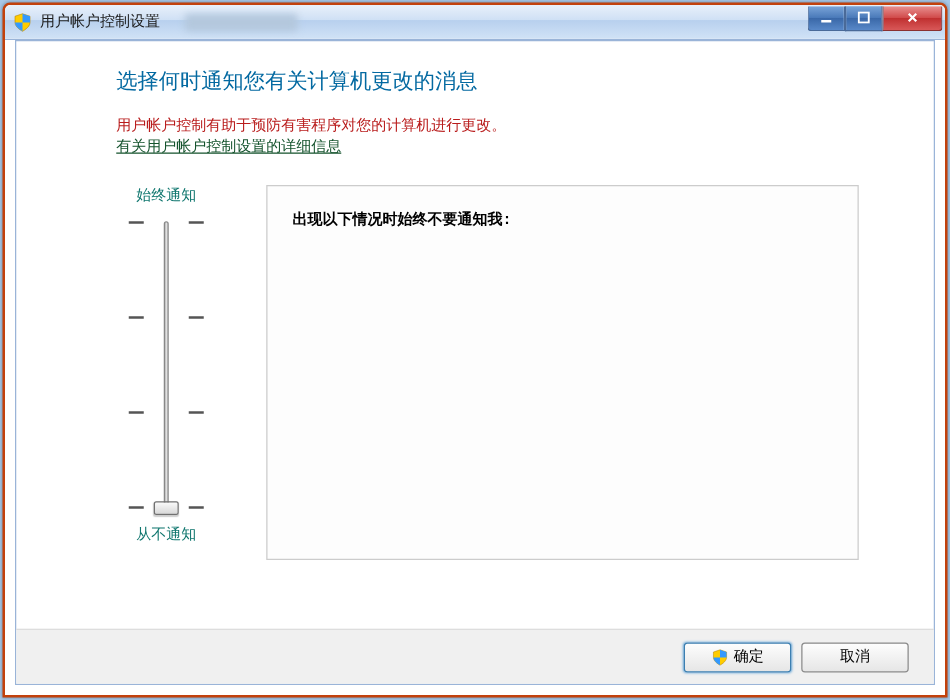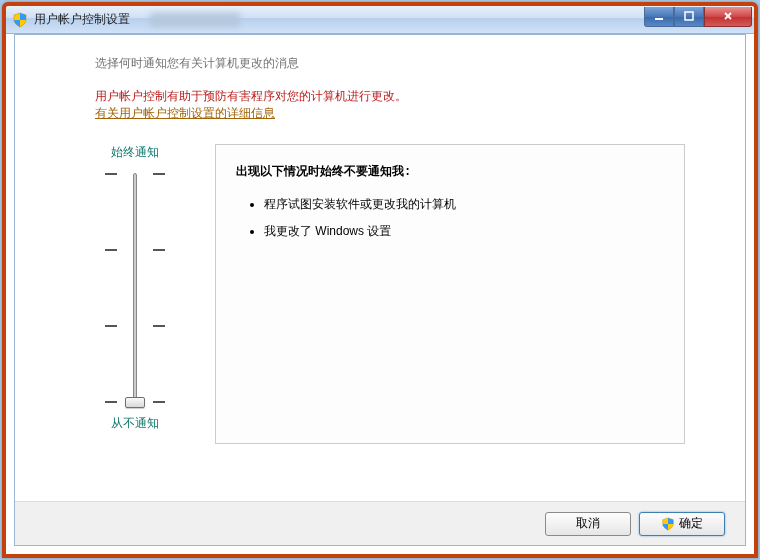--- a/index.html
+++ b/index.html
@@ -9,21 +9,21 @@
       background: #a8c8e8;
       width: 760px;
       height: 560px;
       overflow: hidden;
     }
     .window {
       width: 756px;
       height: 556px;
       margin: 2px;
       background: #fff;
-      border: 4px solid #c2410c;
+      border: 2px solid #c2410c;
       border-radius: 6px 6px 0 0;
       display: flex;
       flex-direction: column;
       box-shadow: 0 0 3px rgba(0,0,0,0.3);
     }
     .titlebar {
       height: 28px;
       background: linear-gradient(to bottom, #e8f0fa 0%, #cfe0f5 45%, #b8d0ee 46%, #d0e2f6 100%);
       border-bottom: 1px solid #9ab4d8;
       border-radius: 5px 5px 0 0;
@@ -82,32 +82,32 @@
       border: 1px solid #9ab4d8;
       display: flex;
       flex-direction: column;
     }
     .content {
       flex: 1;
       padding: 20px 60px 10px 80px;
       position: relative;
     }
     .heading {
-      color: #737373;
-      font-size: 12px;
+      color: #0369a1;
+      font-size: 17px;
       font-weight: normal;
       margin-bottom: 16px;
     }
     .subtext {
       color: #b91c1c;
       font-size: 12px;
       margin-bottom: 0;
     }
     .link {
-      color: #a16207;
+      color: #14532d;
       text-decoration: underline;
       font-size: 12px;
       cursor: pointer;
     }
     .slider-area {
       margin-top: 22px;
       display: flex;
     }
     .slider-col {
       width: 80px;
@@ -277,37 +277,33 @@
                 <span></span>
                 <span></span>
               </div>
             <div class="thumb" style="bottom:-5px"></div>
           </div>
           <div class="slider-label bottom">从不通知</div>
         </div>
 
         <div class="detail-box">
           <div class="detail-title">出现以下情况时始终不要通知我:</div>
-          <ul>
-            <li>程序试图安装软件或更改我的计算机</li>
-            <li>我更改了 Windows 设置</li>
-          </ul>
         </div>
       </div>
     </div>
 
     <div class="footer">
-      <div class="btn">
-        <span>取消</span>
-      </div>
       <div class="btn default">
         <span class="shield-icon">
           <svg viewBox="0 0 16 16" width="14" height="14">
             <path d="M8 1 L14 3 V8 C14 12 8 15 8 15 C8 15 2 12 2 8 V3 Z" fill="#fc0" stroke="#b80" stroke-width=".5"></path>
             <path d="M8 1 L14 3 V8 H8 Z" fill="#39f"></path>
             <path d="M8 8 H2 V8 C2 12 8 15 8 15 Z" fill="#39f"></path>
           </svg>
         </span>
         <span>确定</span>
       </div>
+      <div class="btn">
+        <span>取消</span>
+      </div>
     </div>
   </div>
 </div>
 
 </body></html>

